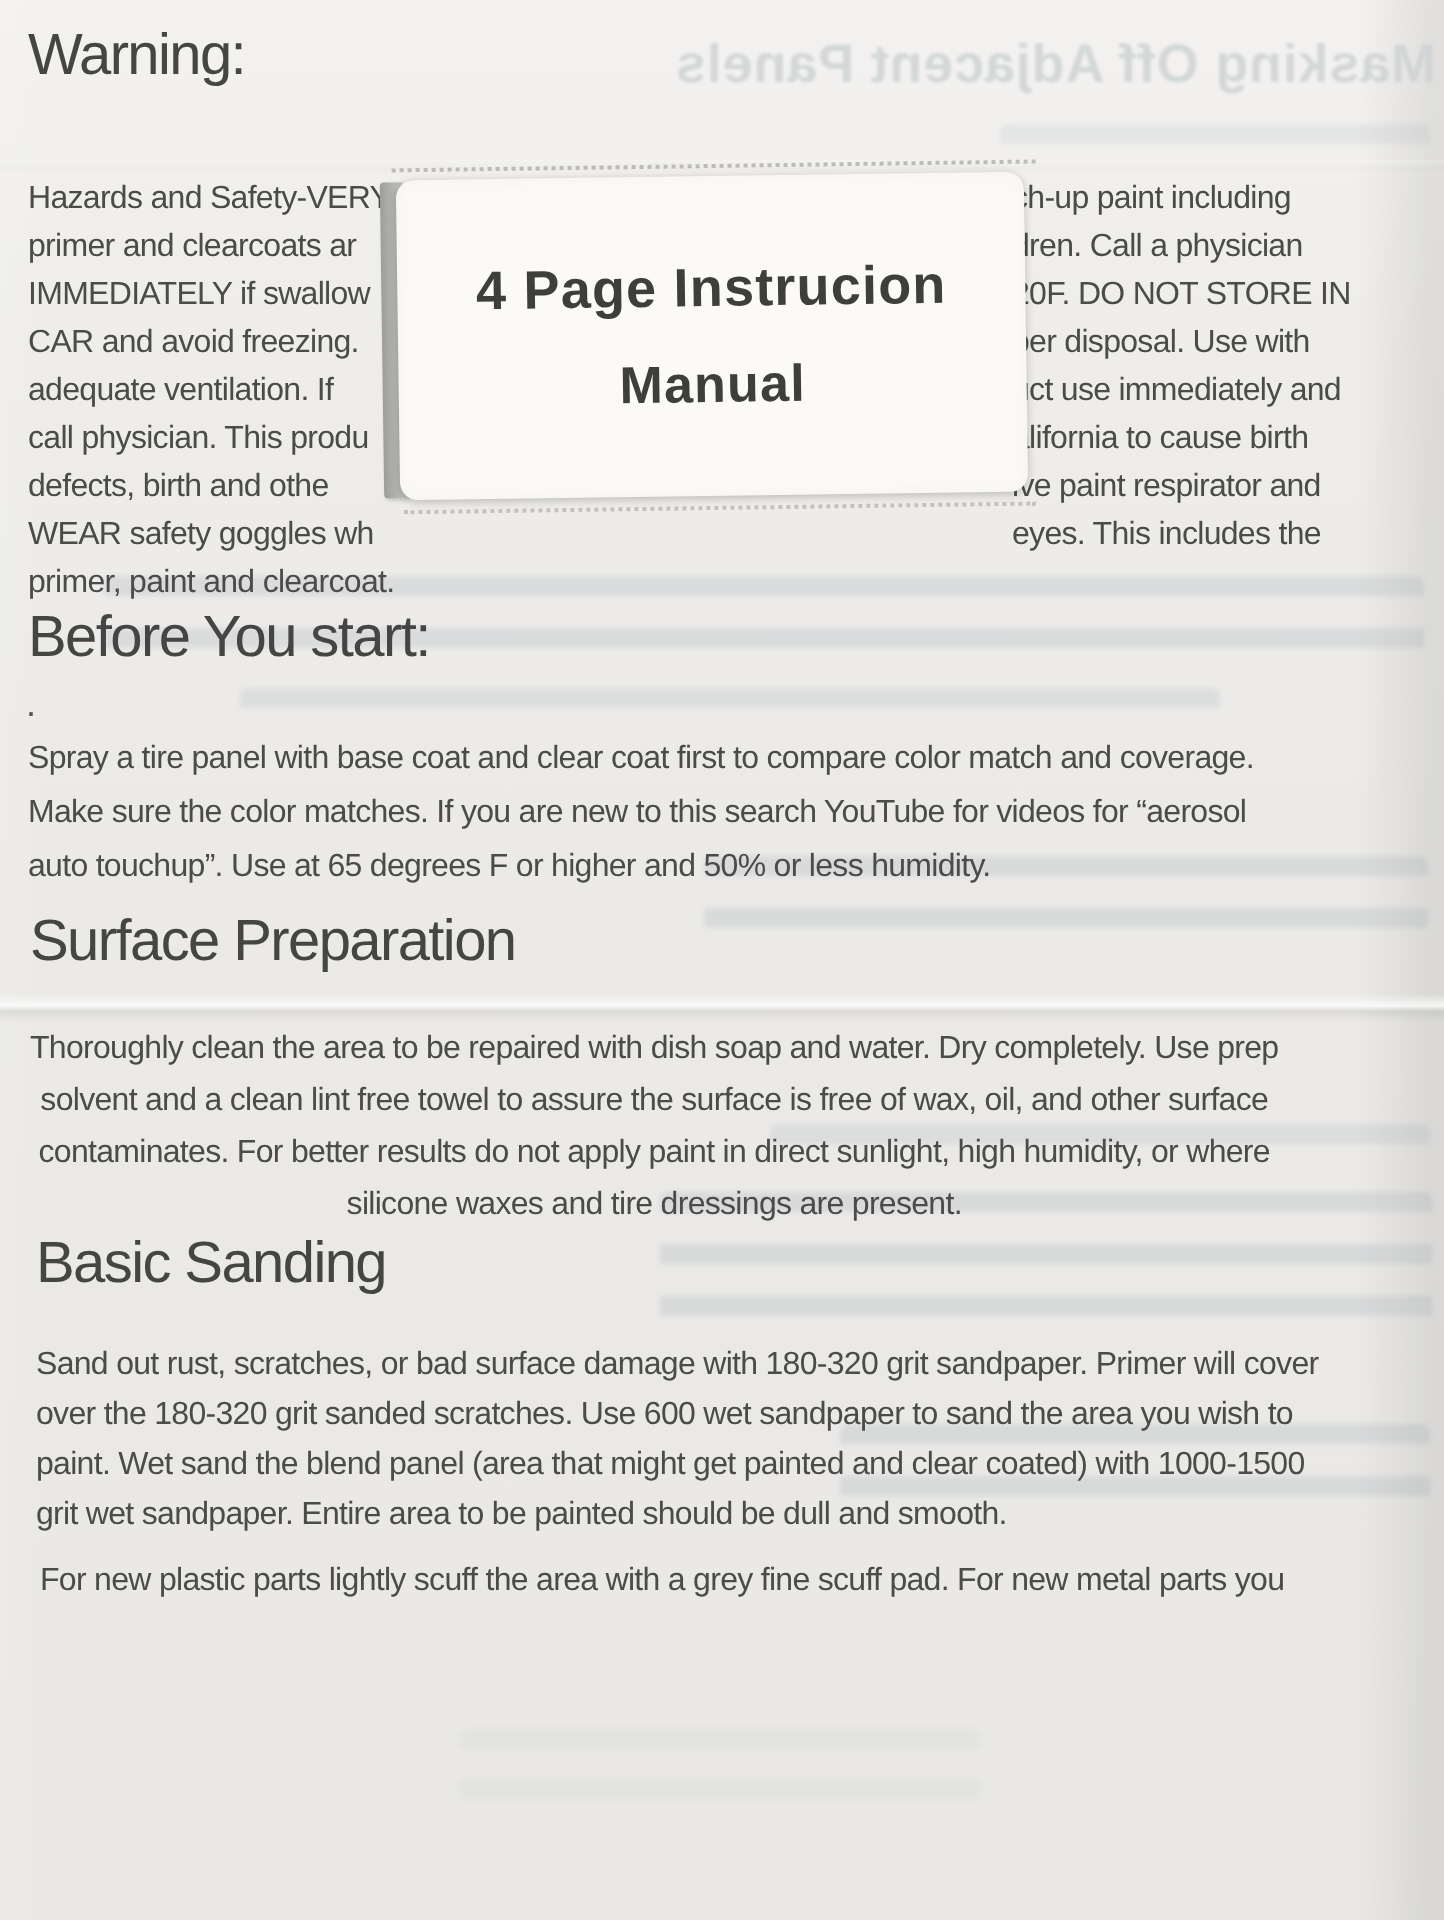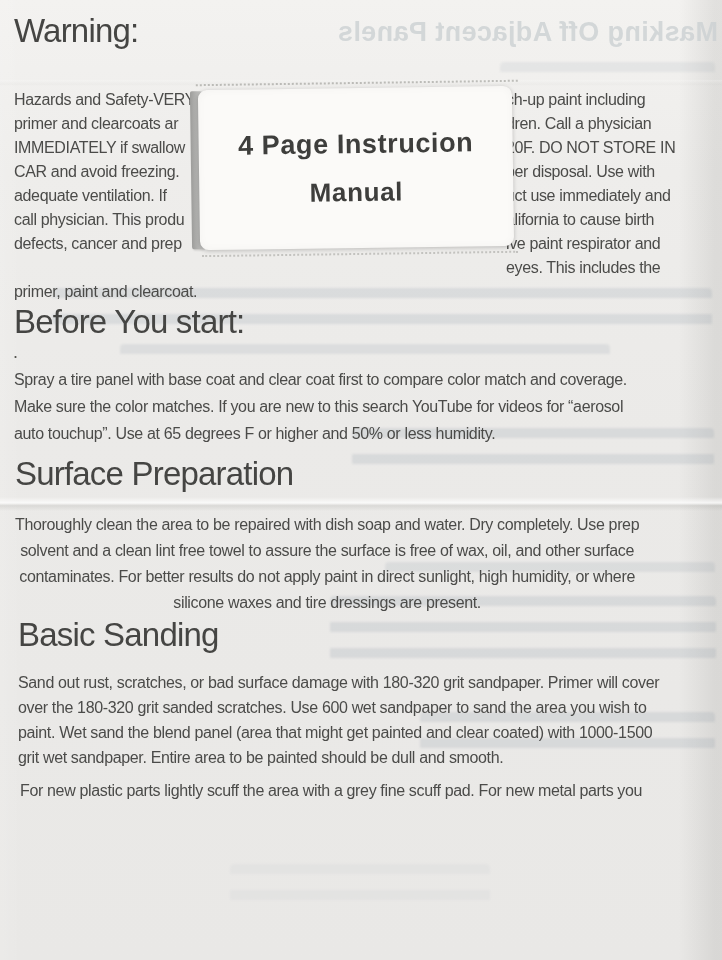--- a/index.html
+++ b/index.html
@@ -29,21 +29,21 @@
   .smudge-c{top:344px;left:120px;width:490px;height:16px;opacity:0.45;}
   .smudge-d{top:428px;left:352px;width:362px;height:42px;}
   .smudge-e{top:562px;left:385px;width:330px;height:15px;opacity:0.45;}
   .smudge-f{top:596px;left:330px;width:386px;height:78px;}
   .smudge-g{top:712px;left:420px;width:295px;height:52px;}
   .smudge-h{top:864px;left:230px;width:260px;height:40px;opacity:0.18;}
 
   
   .doc-heading{
     position:absolute;left:14px;margin:0;font-weight:400;
-    font-size:33px;letter-spacing:-0.8px;color:#454543;white-space:nowrap;
+    font-size:29px;letter-spacing:-0.8px;color:#454543;white-space:nowrap;
   }
   #h-warning{top:12px;}
   #h-before{top:303px;}
   #h-surface{top:455px;left:15px;}
   #h-sanding{top:616px;left:18px;}
 
   
   .para{position:absolute;left:14px;color:#4b4b49;}
   .pline{white-space:nowrap;font-size:16px;letter-spacing:-0.35px;}
 
@@ -131,24 +131,25 @@
     </div>
     <div class="w-row">
       <span class="w-left">adequate ventilation. If</span>
       <span class="w-right">uct use immediately and</span>
     </div>
     <div class="w-row">
       <span class="w-left">call physician. This produ</span>
       <span class="w-right">alifornia to cause birth</span>
     </div>
     <div class="w-row">
-      <span class="w-left">defects, cancer and prep</span>
+      <span class="w-left">defects, birth and othe</span>
       <span class="w-right">ive paint respirator and</span>
     </div>
     <div class="w-row">
+      <span class="w-left">WEAR safety goggles wh</span>
       <span class="w-right">eyes. This includes the</span>
     </div>
     <div class="w-row">
       <span class="w-left">primer, paint and clearcoat.</span>
       <span class="w-right"></span>
     </div>
   </div>
 
   <div class="sticker-wrap">
     <div class="perf-top"></div>

